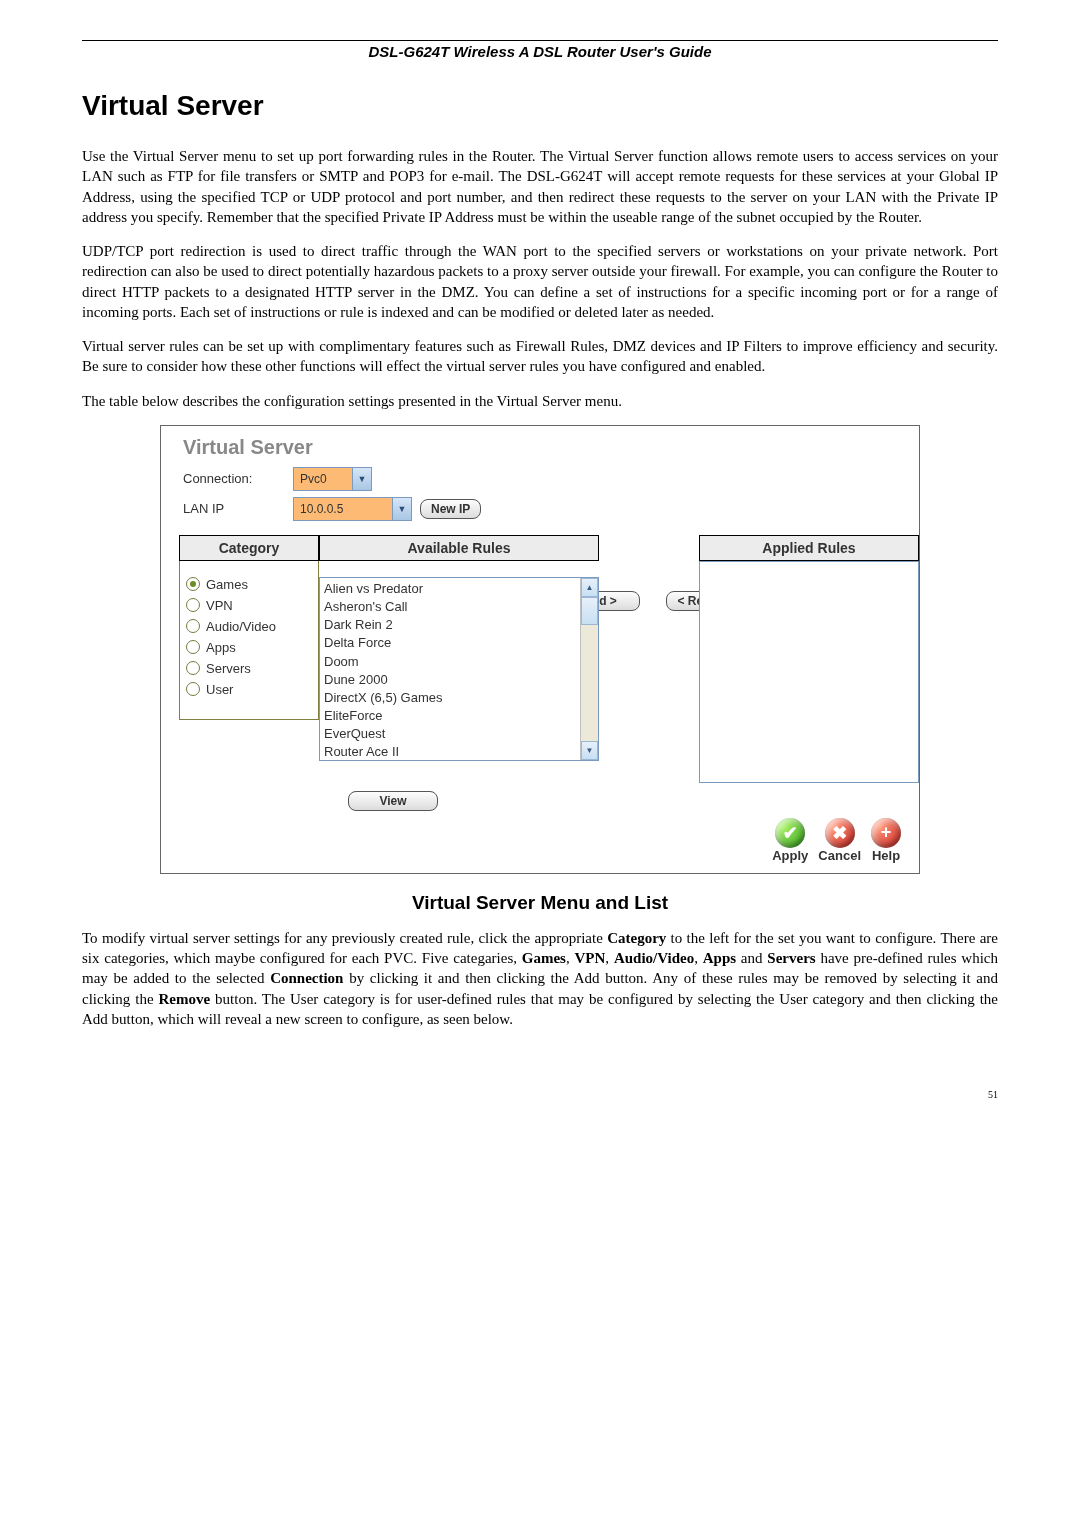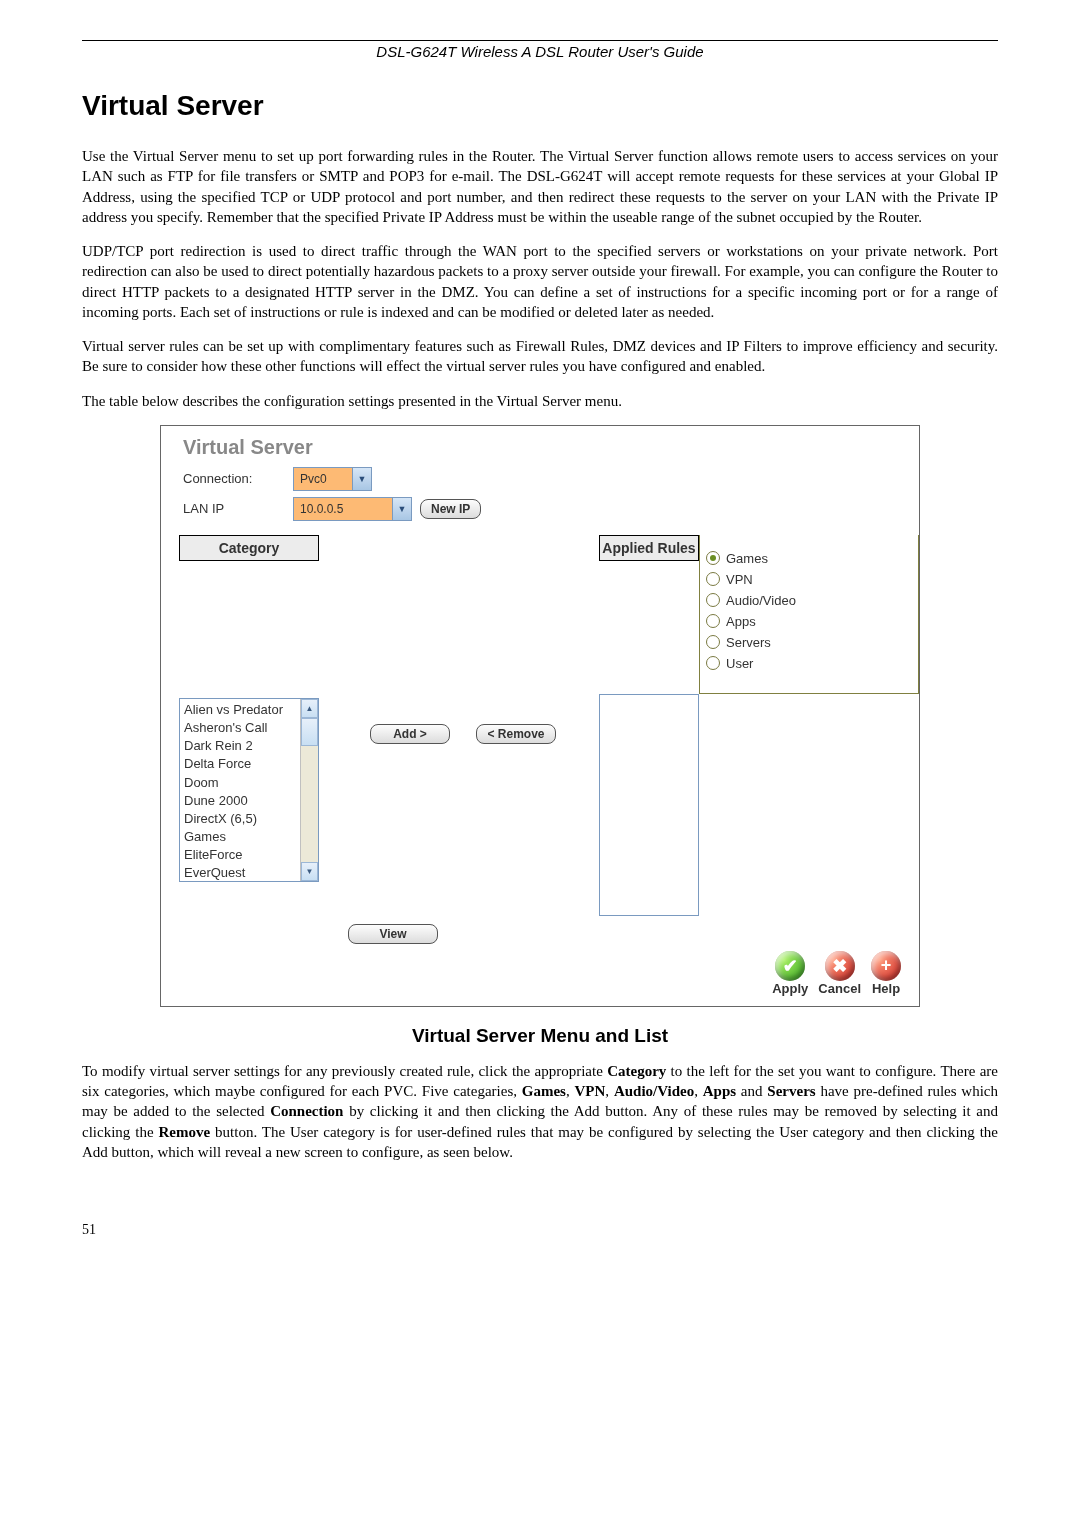--- a/index.html
+++ b/index.html
@@ -13,21 +13,21 @@
     background: #fff;
   }
   hr.top-rule {
     border: none;
     border-top: 1px solid #000;
     margin: 0 0 2px 0;
   }
   .guide-title {
     text-align: center;
     font-family: Arial, sans-serif;
-    font-weight: normal;
+    font-weight: bold;
     font-style: italic;
     font-size: 15px;
     margin-bottom: 30px;
   }
   h1 {
     font-family: Arial, sans-serif;
     font-size: 28px;
     font-weight: bold;
     margin: 10px 0 24px 0;
   }
@@ -37,22 +37,22 @@
     line-height: 1.35;
   }
   .caption {
     text-align: center;
     font-family: Arial, sans-serif;
     font-weight: bold;
     font-size: 19px;
     margin: 18px 0 14px 0;
   }
   .page-num {
-    text-align: left;
-    font-size: 14px;
+    text-align: right;
+    font-size: 10px;
     margin-top: 60px;
   }
 
   
   .panel-wrap {
     width: 760px;
     margin: 8px auto 0 auto;
     border: 1px solid #666;
     background: #fff;
     font-family: Tahoma, Arial, sans-serif;
@@ -260,20 +260,21 @@
     <span class="lbl">LAN IP</span>
     <span class="dropdown" style="min-width:110px">
       <span class="val" style="min-width:86px">10.0.0.5</span>
       <span class="arrow">▼</span>
     </span>
     <span class="round-btn">New IP</span>
   </div>
 
   <div class="rules-table">
     <div class="col-head">Category</div>
+    <div class="col-head">Available Rules</div>
     <div></div>
     <div class="col-head">Applied Rules</div>
 
     <div class="cat-box" id="cat-box">
         <div class="cat-item">
           <span class="radio filled"></span>
           <span>Games</span>
         </div>
         <div class="cat-item">
           <span class="radio"></span>
@@ -290,21 +291,21 @@
         <div class="cat-item">
           <span class="radio"></span>
           <span>Servers</span>
         </div>
         <div class="cat-item">
           <span class="radio"></span>
           <span>User</span>
         </div>
       </div>
 
-    <div style="border-top:none; padding-top:4px;">
+    <div style="border-top:none; padding-top:16px;">
       <div class="listbox">
         <div class="items" id="avail-items">
             <div>Alien vs Predator</div>
             <div>Asheron's Call</div>
             <div>Dark Rein 2</div>
             <div>Delta Force</div>
             <div>Doom</div>
             <div>Dune 2000</div>
             <div>DirectX (6,5) Games</div>
             <div>EliteForce</div>

